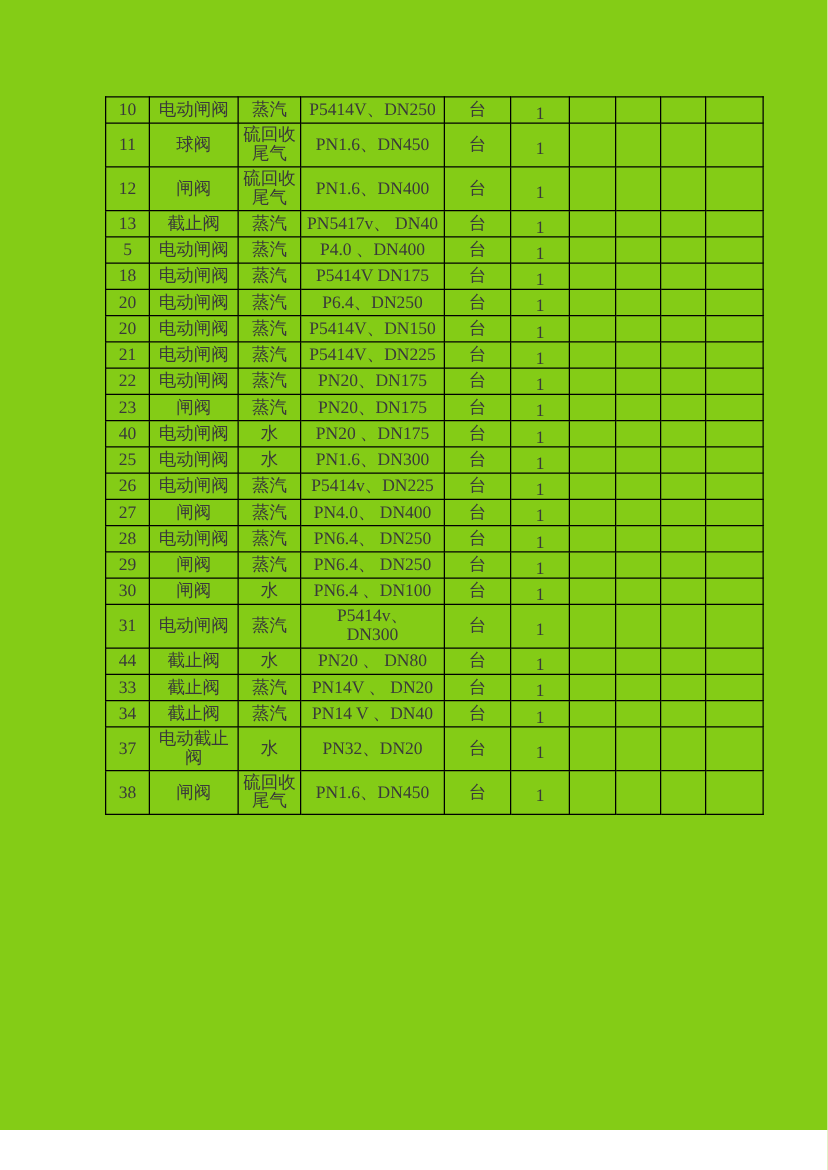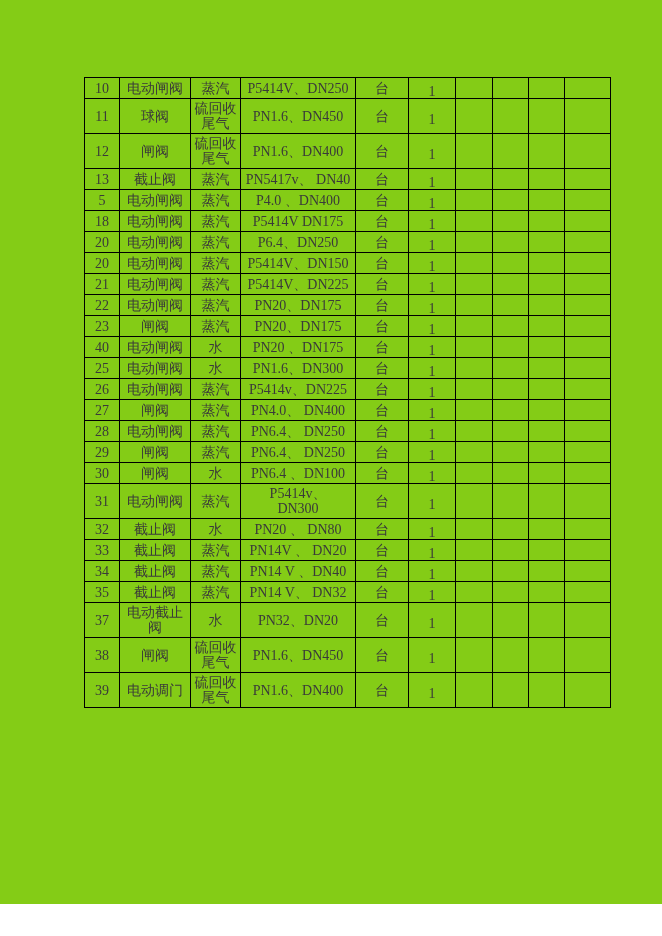--- a/index.html
+++ b/index.html
@@ -293,21 +293,21 @@
             <td class="cell-spec">P5414v、
 DN300</td>
             <td class="cell-unit">台</td>
             <td class="cell-qty"><span>1</span></td>
             <td class="cell-empty"></td>
             <td class="cell-empty"></td>
             <td class="cell-empty"></td>
             <td class="cell-empty"></td>
           </tr>
           <tr>
-            <td class="cell-no">32</td>
+            <td class="cell-no">44</td>
             <td class="cell-type">截止阀</td>
             <td class="cell-medium">水</td>
             <td class="cell-spec">PN20 、 DN80</td>
             <td class="cell-unit">台</td>
             <td class="cell-qty"><span>1</span></td>
             <td class="cell-empty"></td>
             <td class="cell-empty"></td>
             <td class="cell-empty"></td>
             <td class="cell-empty"></td>
           </tr>
@@ -321,32 +321,20 @@
             <td class="cell-empty"></td>
             <td class="cell-empty"></td>
             <td class="cell-empty"></td>
             <td class="cell-empty"></td>
           </tr>
           <tr>
             <td class="cell-no">34</td>
             <td class="cell-type">截止阀</td>
             <td class="cell-medium">蒸汽</td>
             <td class="cell-spec">PN14 V 、DN40</td>
-            <td class="cell-unit">台</td>
-            <td class="cell-qty"><span>1</span></td>
-            <td class="cell-empty"></td>
-            <td class="cell-empty"></td>
-            <td class="cell-empty"></td>
-            <td class="cell-empty"></td>
-          </tr>
-          <tr>
-            <td class="cell-no">35</td>
-            <td class="cell-type">截止阀</td>
-            <td class="cell-medium">蒸汽</td>
-            <td class="cell-spec">PN14 V、 DN32</td>
             <td class="cell-unit">台</td>
             <td class="cell-qty"><span>1</span></td>
             <td class="cell-empty"></td>
             <td class="cell-empty"></td>
             <td class="cell-empty"></td>
             <td class="cell-empty"></td>
           </tr>
           <tr>
             <td class="cell-no">37</td>
             <td class="cell-type">电动截止
@@ -359,33 +347,20 @@
             <td class="cell-empty"></td>
             <td class="cell-empty"></td>
             <td class="cell-empty"></td>
           </tr>
           <tr>
             <td class="cell-no">38</td>
             <td class="cell-type">闸阀</td>
             <td class="cell-medium">硫回收
 尾气</td>
             <td class="cell-spec">PN1.6、DN450</td>
-            <td class="cell-unit">台</td>
-            <td class="cell-qty"><span>1</span></td>
-            <td class="cell-empty"></td>
-            <td class="cell-empty"></td>
-            <td class="cell-empty"></td>
-            <td class="cell-empty"></td>
-          </tr>
-          <tr>
-            <td class="cell-no">39</td>
-            <td class="cell-type">电动调门</td>
-            <td class="cell-medium">硫回收
-尾气</td>
-            <td class="cell-spec">PN1.6、DN400</td>
             <td class="cell-unit">台</td>
             <td class="cell-qty"><span>1</span></td>
             <td class="cell-empty"></td>
             <td class="cell-empty"></td>
             <td class="cell-empty"></td>
             <td class="cell-empty"></td>
           </tr>
         </tbody>
     </table>
   </div>

